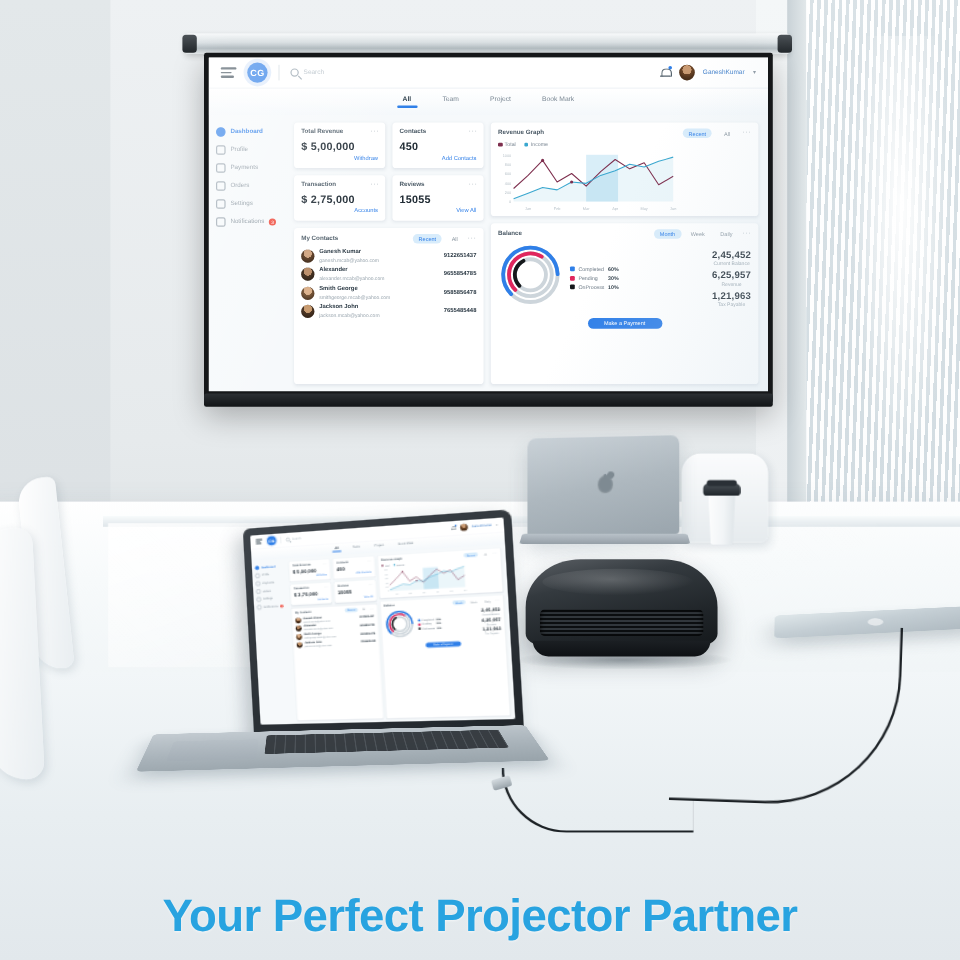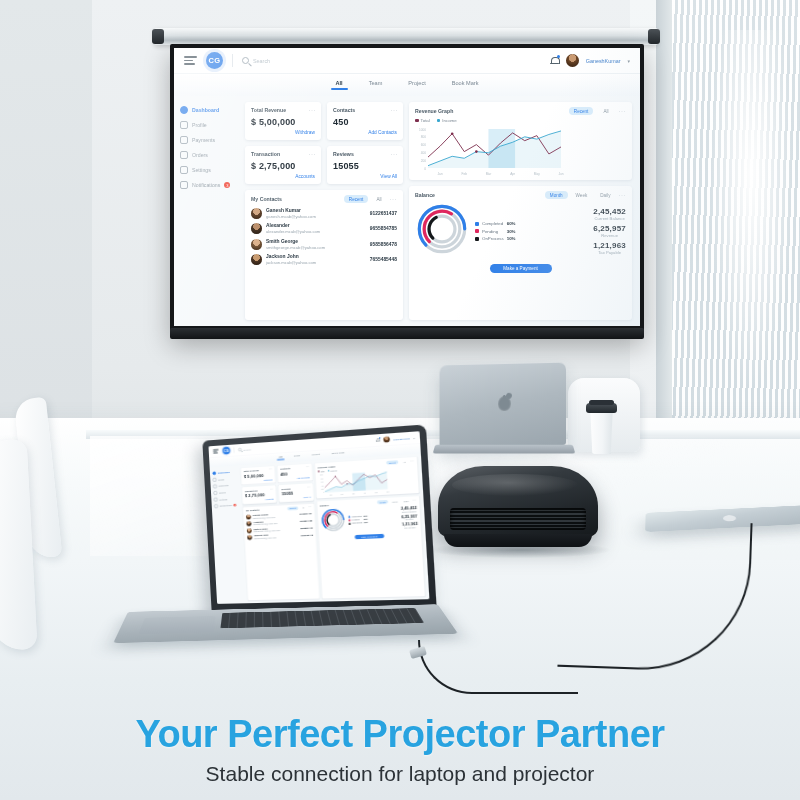--- a/index.html
+++ b/index.html
@@ -919,15 +919,14 @@
       <div class="lap-brand">MacBook Pro</div>
     </div>
     <div class="lap-base">
       <div class="lap-keys"></div>
       <div class="lap-trackpad"></div>
     </div>
   </div>
 
   <div class="caption">
     <div class="cap-main">Your Perfect Projector Partner</div>
-    <div class="cap-sub">Stable connection for laptop and projector</div>
   </div>
 </div>
 
 </body></html>

